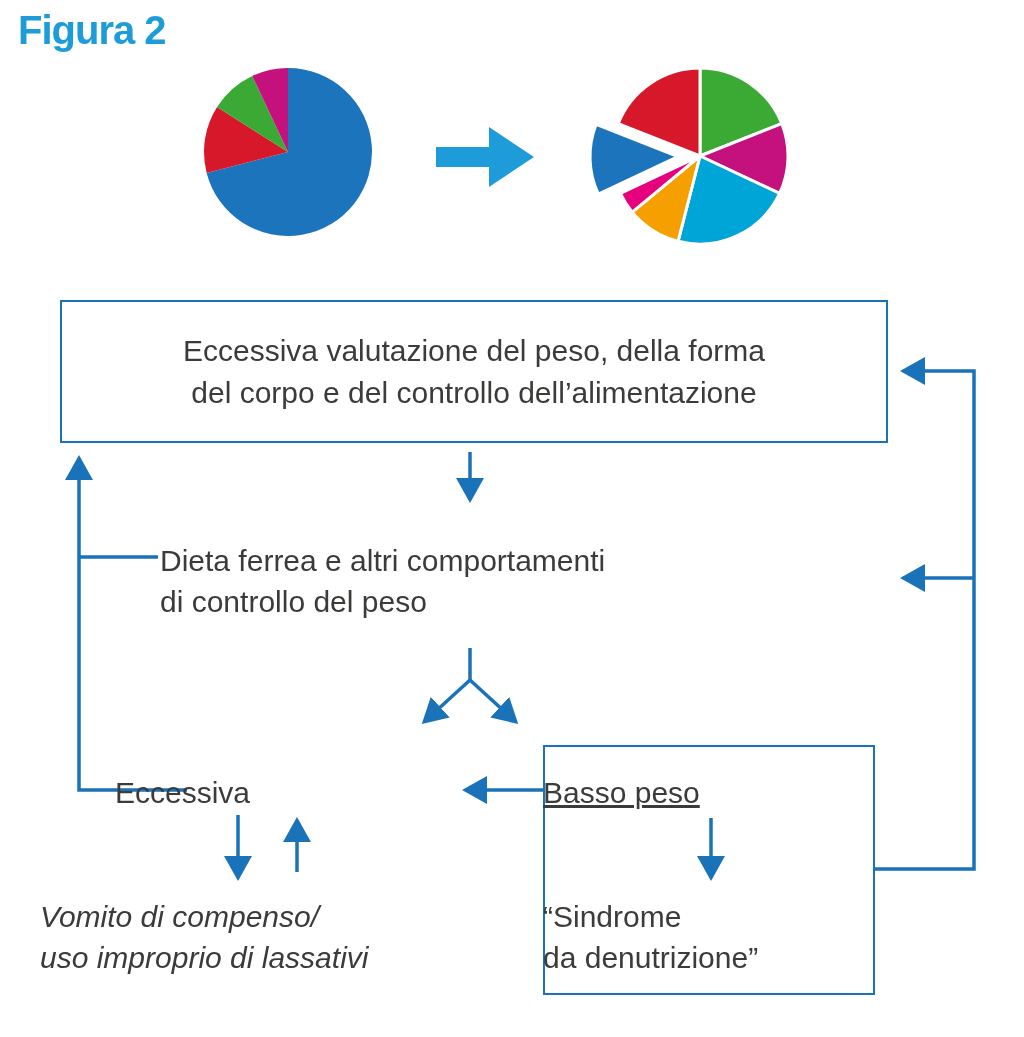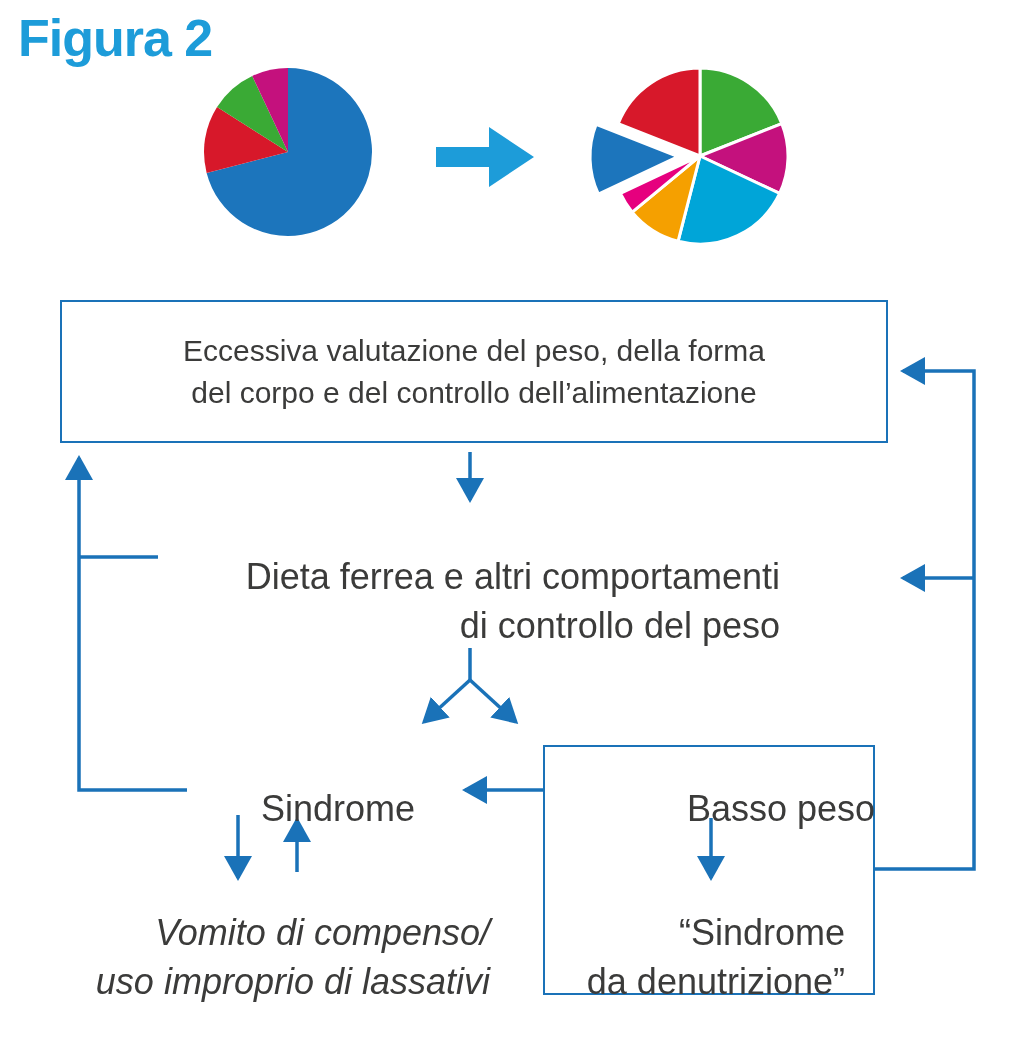--- a/index.html
+++ b/index.html
@@ -10,47 +10,47 @@
   }
   *{box-sizing:border-box;}
   html,body{margin:0;padding:0;}
   body{
     width:1024px;height:1037px;position:relative;background:var(--bg);
     font-family:"Liberation Sans", sans-serif;color:var(--text-dark);
     overflow:hidden;
   }
   .figure-title{
     position:absolute;left:18px;top:8px;
-    font-size:52px;font-weight:700;color:var(--accent-blue);
+    font-size:40px;font-weight:700;color:var(--accent-blue);
     letter-spacing:-1px;
   }
   svg.canvas{position:absolute;left:0;top:0;width:1024px;height:1037px;}
   .conn{stroke:var(--line-blue);stroke-width:3.5;fill:none;}
   .arrowhead{fill:var(--line-blue);}
   .accent-shape{fill:var(--accent-blue);}
   .box{
     position:absolute;border:2px solid var(--line-blue);background:transparent;
   }
   .box-top{
     left:60px;top:300px;width:828px;height:143px;
     display:flex;align-items:center;justify-content:center;
   }
   .box-right{
     left:543px;top:745px;width:332px;height:250px;
   }
   .flowtext{
-    position:absolute;font-size:36px;line-height:1.35;text-align:right;
-    white-space:pre-line;color:var(--text-dark);margin-top:12px;
+    position:absolute;font-size:30px;line-height:1.35;text-align:left;
+    white-space:pre-line;color:var(--text-dark);
   }
   .overvaluation-text{
     font-size:30px;line-height:1.4;text-align:center;white-space:pre-line;
   }
   .diet-text{left:160px;top:541px;width:620px;}
   .binge-text{left:115px;top:773px;width:300px;}
-  .low-weight-text{left:543px;top:773px;width:332px;}
+  .low-weight-text{left:543px;top:773px;width:332px;text-decoration:underline;}
   .starvation-text{left:543px;top:897px;width:302px;}
   .purge-text{left:40px;top:897px;width:450px;font-style:italic;}
 </style>
 </head>
 <body>
 
 <div class="figure-title">Figura 2</div>
 
 <svg class="canvas" viewBox="0 0 1024 1037">
   <defs>
@@ -98,21 +98,21 @@
 </svg>
 
 <div class="box box-top">
   <span class="overvaluation-text">Eccessiva valutazione del peso, della forma
 del corpo e del controllo dell’alimentazione</span>
 </div>
 
 <div class="flowtext diet-text">Dieta ferrea e altri comportamenti
 di controllo del peso</div>
 
-<div class="flowtext binge-text">Sindrome</div>
+<div class="flowtext binge-text">Eccessiva</div>
 
 <div class="box box-right"></div>
 <div class="flowtext low-weight-text">Basso peso</div>
 <div class="flowtext starvation-text">“Sindrome
 da denutrizione”</div>
 
 <div class="flowtext purge-text">Vomito di compenso/
 uso improprio di lassativi</div>
 
 </body></html>

